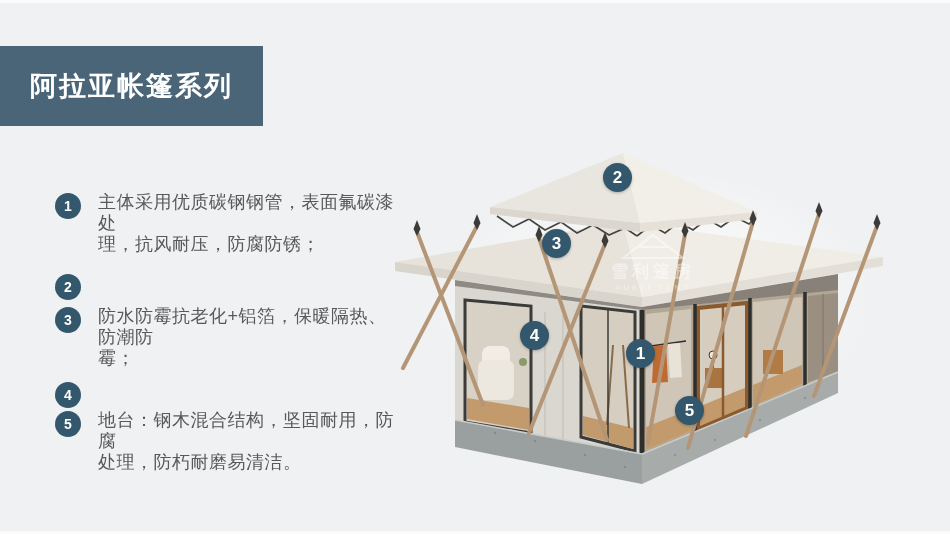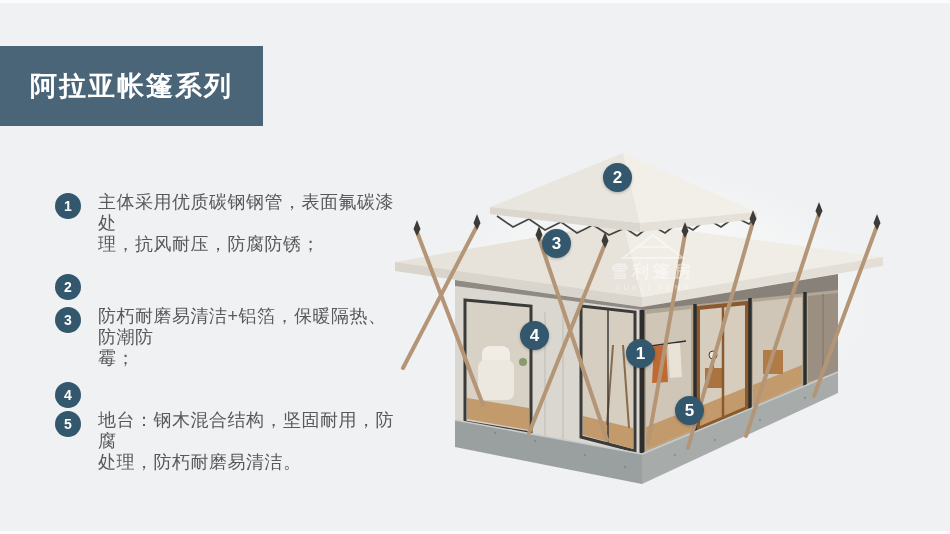--- a/index.html
+++ b/index.html
@@ -60,21 +60,21 @@
     <div class="feature">
       <div class="num-badge">1</div>
       <div class="feature-text">主体采用优质碳钢钢管，表面氟碳漆处
 理，抗风耐压，防腐防锈；</div>
     </div>
     <div class="feature">
       <div class="num-badge">2</div>
     </div>
     <div class="feature">
       <div class="num-badge">3</div>
-      <div class="feature-text">防朽耐磨易清洁+铝箔，保暖隔热、防潮防
+      <div class="feature-text">防水防霉抗老化+铝箔，保暖隔热、防潮防
 霉；</div>
     </div>
     <div class="feature">
       <div class="num-badge">4</div>
     </div>
     <div class="feature">
       <div class="num-badge">5</div>
       <div class="feature-text">地台：钢木混合结构，坚固耐用，防腐
 处理，防朽耐磨易清洁。</div>
     </div>

